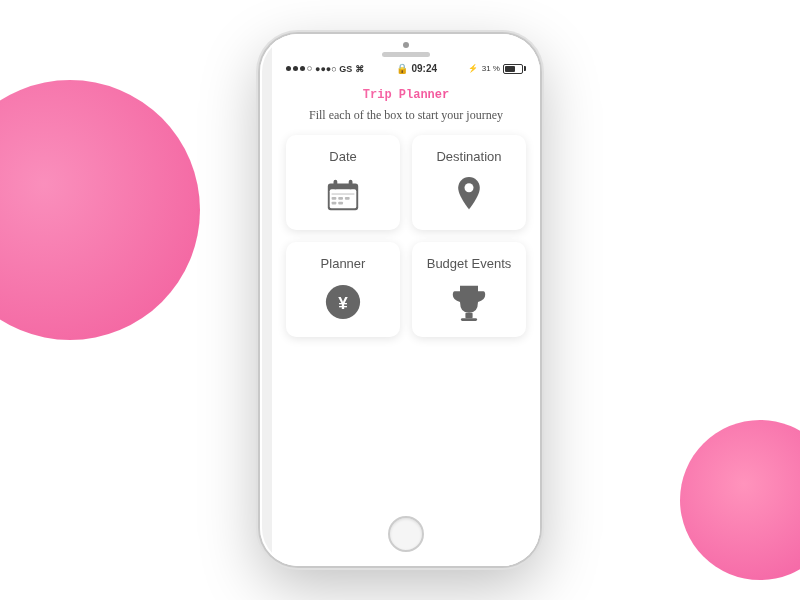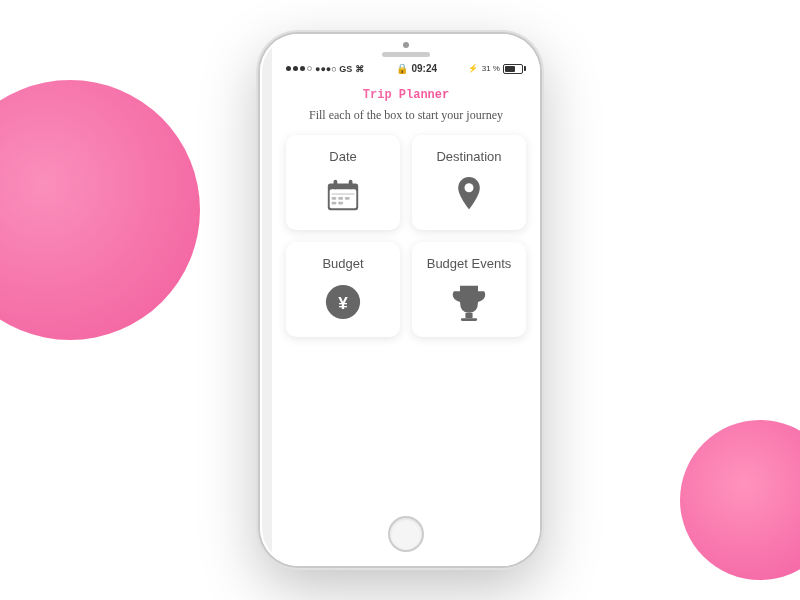--- a/index.html
+++ b/index.html
@@ -331,21 +331,21 @@
           <svg viewBox="0 0 40 44" width="36" height="40" xmlns="http://www.w3.org/2000/svg">
             <path d="M20 2C13.4 2 8 7.4 8 14c0 9.5 12 24 12 24s12-14.5 12-24C32 7.4 26.6 2 20 2z" fill="#666"></path>
             <circle cx="20" cy="14" r="5" fill="#fff"></circle>
           </svg>
         </div>
       </div>
 
 
 
       <div class="grid-card">
-        <div class="card-label">Budget</div>
+        <div class="card-label">Planner</div>
         <div class="card-icon">
           <svg viewBox="0 0 40 40" width="38" height="38" xmlns="http://www.w3.org/2000/svg">
             <circle cx="20" cy="20" r="18" fill="#666"></circle>
             <text x="20" y="27" text-anchor="middle" font-size="18" font-weight="bold" fill="#fff" font-family="Arial">¥</text>
           </svg>
         </div>
       </div>
 
       <div class="grid-card">
         <div class="card-label">Budget Events</div>

